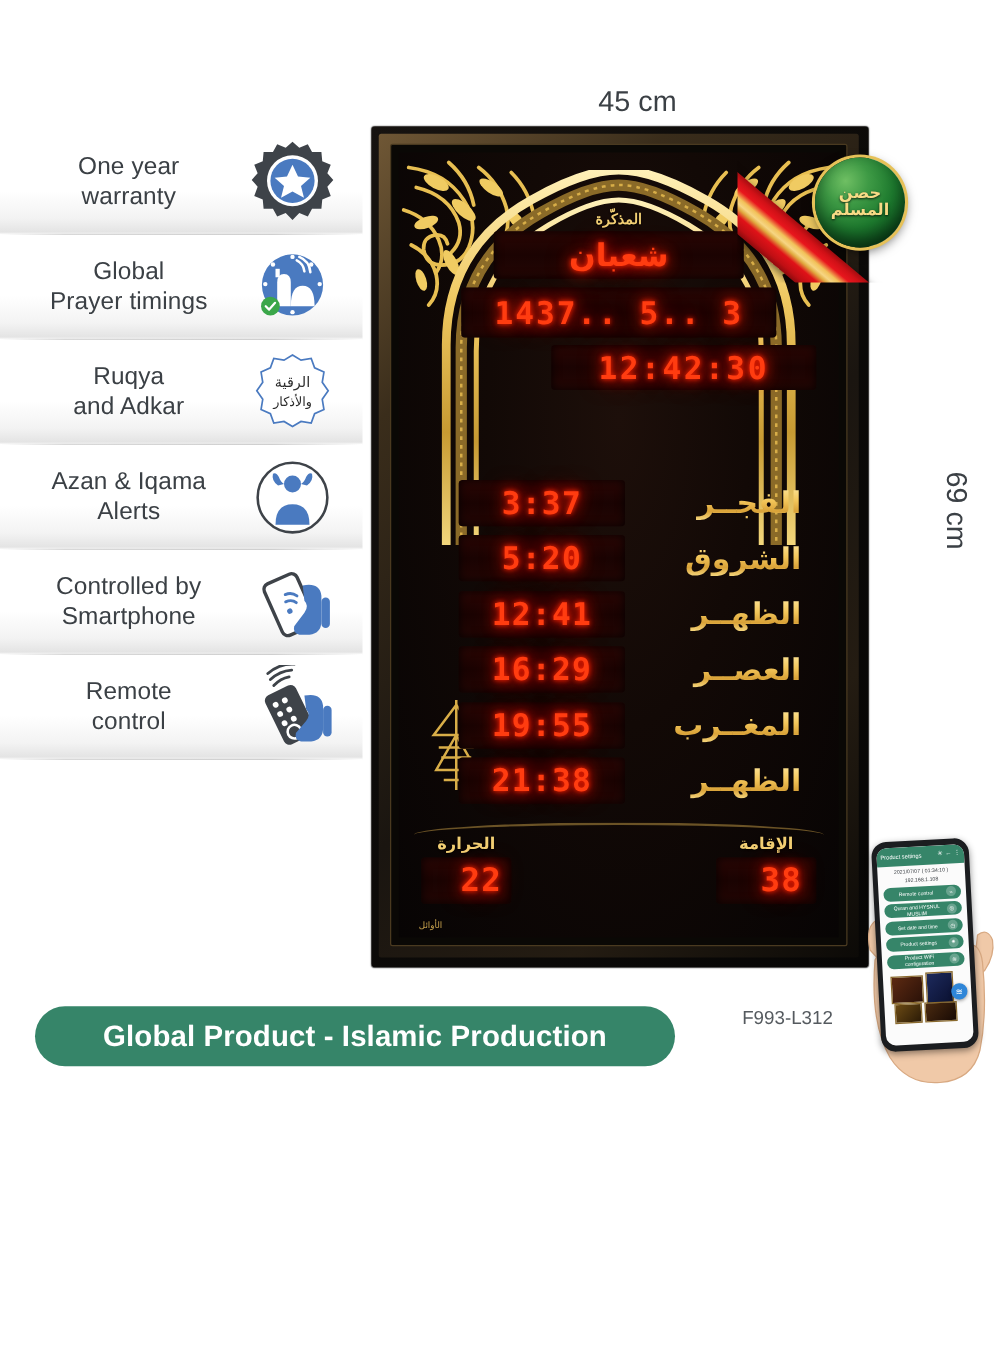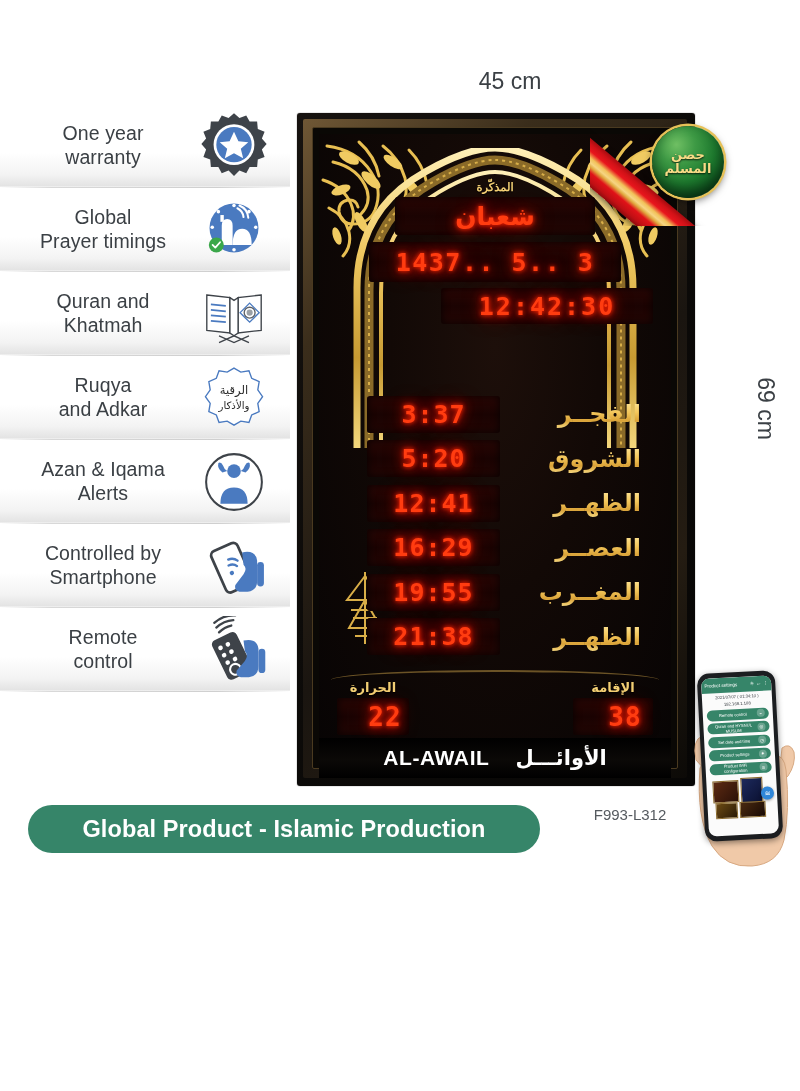--- a/index.html
+++ b/index.html
@@ -45,21 +45,21 @@
     text-align:center; font-size:23px; color:#3b4045;
   }
   #dim-height {
     position:absolute; left:725px; top:395px; width:80px;
     text-align:center; font-size:23px; color:#3b4045;
     transform:rotate(90deg); transform-origin:center center;
   }
 
   
   #clock-wrap {
-    position:absolute; left:297px; top:113px;
+    position:absolute; left:297px; top:101px;
     width:398px; height:673px;
   }
   #clock-outer-frame {
     position:absolute; inset:0;
     background:
       linear-gradient(125deg,#171310 0%,#0d0b09 40%,#070605 100%);
     border-radius:3px;
     box-shadow:0 0 1px rgba(0,0,0,.9);
   }
   
@@ -354,39 +354,20 @@
         <rect x="30" y="28" width="5" height="10" fill="#fff"></rect>
         <path d="M48 72 Q48 48 62 48 Q76 48 76 72 Z" fill="#fff"></path>
         <path d="M55 18 Q63 22 64 31" stroke="#fff" stroke-width="3" fill="none" stroke-linecap="round"></path>
         <path d="M58 14 Q70 19 71 32" stroke="#fff" stroke-width="3" fill="none" stroke-linecap="round"></path>
         <circle cx="24" cy="72" r="11" fill="#3BA74A"></circle>
         <path d="M18.5 72 L22.5 76 L29.5 68" stroke="#fff" stroke-width="2.6" fill="none" stroke-linecap="round" stroke-linejoin="round"></path>
       </svg>
     </div>
   </div>
 
-  <div class="feature-row">
-    <div class="feature-text">Quran and<br>Khatmah</div>
-    <div class="feature-icon">
-      <svg viewBox="0 0 100 100">
-        <path d="M10 22 L44 26 L44 78 L10 74 Z" fill="#fff" stroke="#3E4349" stroke-width="2"></path>
-        <path d="M90 22 L56 26 L56 78 L90 74 Z" fill="#fff" stroke="#3E4349" stroke-width="2"></path>
-        <path d="M44 26 L50 30 L56 26 L56 78 L50 82 L44 78 Z" fill="#fff" stroke="#3E4349" stroke-width="2"></path>
-        <line x1="16" y1="36" x2="38" y2="38" stroke="#4A7AC0" stroke-width="2.6"></line>
-        <line x1="16" y1="44" x2="38" y2="46" stroke="#4A7AC0" stroke-width="2.6"></line>
-        <line x1="16" y1="52" x2="38" y2="54" stroke="#4A7AC0" stroke-width="2.6"></line>
-        <line x1="16" y1="60" x2="38" y2="62" stroke="#4A7AC0" stroke-width="2.6"></line>
-        <path d="M73 34 L80 41 L87 48 L80 55 L73 62 L66 55 L59 48 L66 41 Z" fill="none" stroke="#4A7AC0" stroke-width="2"></path>
-        <circle cx="73" cy="48" r="8" fill="none" stroke="#5c6168" stroke-width="2"></circle>
-        <circle cx="73" cy="48" r="4.5" fill="#9aa0a6"></circle>
-        <path d="M28 82 L50 92 L72 82" stroke="#3E4349" stroke-width="2" fill="none"></path>
-        <path d="M28 92 L50 82 L72 92" stroke="#3E4349" stroke-width="2" fill="none"></path>
-      </svg>
-    </div>
-  </div>
 
   <div class="feature-row">
     <div class="feature-text">Ruqya<br>and Adkar</div>
     <div class="feature-icon">
       <svg viewBox="0 0 100 100">
         <path d="M50 6 L60 12 L72 10 L76 21 L87 26 L85 38 L92 48 L85 58 L87 70 L76 75 L72 86 L60 84 L50 90 L40 84 L28 86 L24 75 L13 70 L15 58 L8 48 L15 38 L13 26 L24 21 L28 10 L40 12 Z" fill="#fff" stroke="#4A7AC0" stroke-width="2"></path>
         <text x="50" y="44" font-family="DejaVu Sans" font-size="17" fill="#2b2b2b" text-anchor="middle" direction="rtl">الرقية</text>
         <text x="50" y="66" font-family="DejaVu Sans" font-size="15" fill="#2b2b2b" text-anchor="middle" direction="rtl">والأذكار</text>
       </svg>
     </div>
@@ -596,24 +577,20 @@
       <div class="status-cell" id="cell-temp">
         <div class="status-label">الحرارة</div>
         <div class="status-box">
           <span class="status-val">22</span>
         </div>
       </div>
     </div>
     <div id="mini-mark">الأوائل</div>
   </div>
 
-  <div id="brand-bar">
-    <span id="brand-latin">AL-AWAIL</span>
-    <span id="brand-arabic">الأوائـــل</span>
-  </div>
 </div>
 
 <div id="ribbon-group">
   <div id="ribbon"></div>
   <div id="seal">
     <div id="seal-text">
       <div>حصن</div>
       <div>المسلم</div>
     </div>
   </div>

